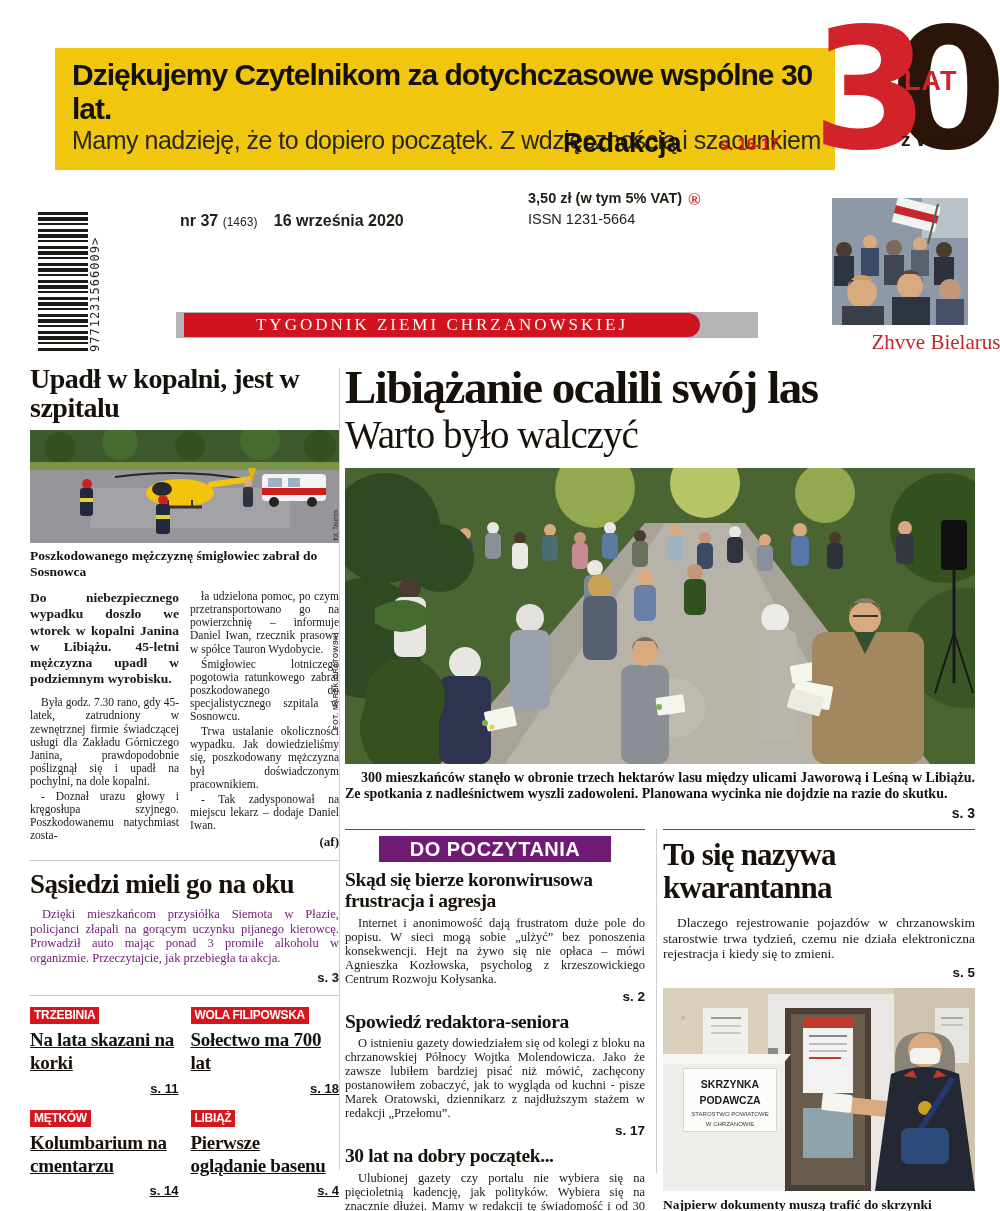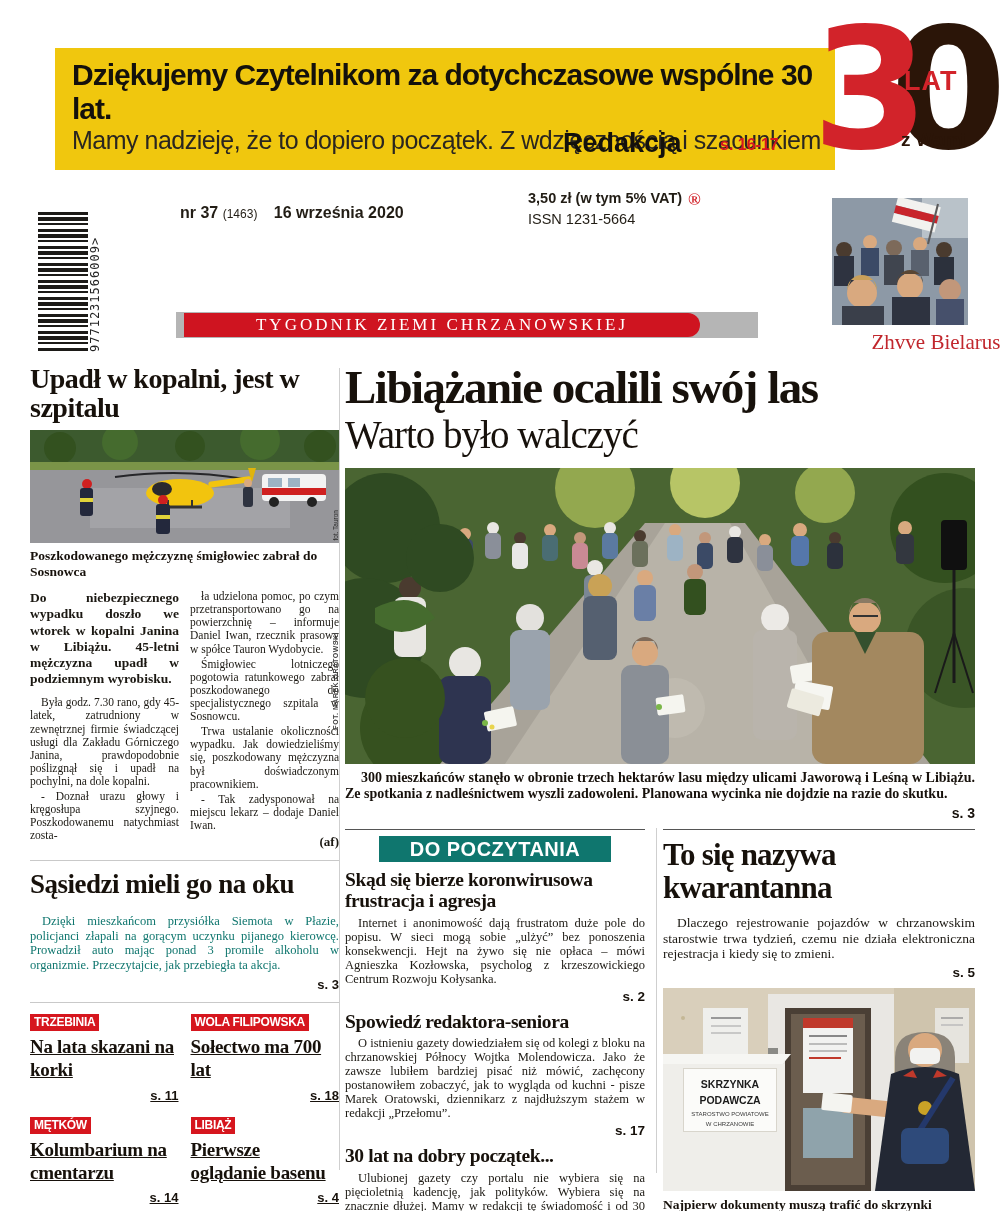--- a/index.html
+++ b/index.html
@@ -18,21 +18,21 @@
   .logo30 { left:816px; top:26px; width:170px; height:158px; }
   .logo30 .d3 { position:absolute; left:-4px; top:-20px; font:bold 168px/1 "DejaVu Sans", sans-serif; color:#d2232a; z-index:2; }
   .logo30 .d0 { position:absolute; left:74px; top:-20px; font:bold 168px/1 "DejaVu Sans", sans-serif; color:#2b1508; z-index:1; }
   .logo30 .lat { position:absolute; left:88px; top:42px; font:bold 27px/1 "Liberation Sans", sans-serif; color:#d2232a; letter-spacing:1px; z-index:3; }
   .logo30 .zw { position:absolute; left:85px; top:104px; font:bold 19px/1 "Liberation Sans", sans-serif; color:#2b1508; z-index:3; }
 
   
   .barcode { left:38px; top:212px; width:50px; height:140px;
     background:repeating-linear-gradient(180deg,#1c1a17 0 3px,#fff 3px 5px,#1c1a17 5px 9px,#fff 9px 11px,#1c1a17 11px 13px,#fff 13px 17px); }
   .barcode-num { left:88px; top:212px; height:140px; writing-mode:vertical-rl; transform:rotate(180deg); font:12px "DejaVu Sans Mono", monospace; color:#222; letter-spacing:1px; }
-  .issue-line { left:180px; top:204px; font:16px "Liberation Sans", sans-serif; color:#221d15; }
+  .issue-line { left:180px; top:212px; font:16px "Liberation Sans", sans-serif; color:#221d15; }
   .issue-line .b { font-weight:bold; }
   .issue-line .small { font-size:12px; }
   .issue-line .date { font-weight:bold; margin-left:12px; }
   .price-block { left:528px; top:188px; font:bold 14.5px/1.45 "Liberation Sans", sans-serif; color:#221d15; }
   .price-block .issn { font-weight:normal; }
   .regmark { left:688px; top:190px; font:bold 17px "Liberation Serif", serif; color:#d2232a; }
   .logo-przelom { left:196px; top:196px; font:bold 126px/1 "DejaVu Serif", serif; letter-spacing:-7px; color:#241408; z-index:2; white-space:nowrap; }
   .logo-przelom .m { color:#d2232a; }
   .graybar { left:176px; top:312px; width:582px; height:26px; background:#b5b5b5; z-index:0; }
   .tagline { left:184px; top:313px; width:516px; height:24px; background:#cf1420; border-radius:0 12px 12px 0; color:#fff; font:17px/24px "Liberation Serif", serif; letter-spacing:3px; text-align:center; z-index:1; }
@@ -50,42 +50,42 @@
   .credit-mine { position:absolute; right:0px; bottom:2px; writing-mode:vertical-rl; transform:rotate(180deg); font:6.5px "Liberation Sans", sans-serif; color:#2a2a2a; }
   .cap-mine { font:bold 13.5px/1.2 "Liberation Serif", serif; margin-top:5px; }
   .cols { display:flex; gap:11px; margin-top:10px; }
   .col { width:149px; font:11.5px/1.14 "Liberation Serif", serif; text-align:justify; color:#1b1812; }
   .col p { margin:0 0 2px; text-indent:11px; }
   .lede { font:bold 13.5px/1.2 "Liberation Serif", serif; margin:0 0 9px; }
   .lede p { text-indent:0; }
   .byline { text-align:right; font-weight:bold; font-size:13px; margin-top:3px; }
   .rule { border:0; border-top:1px solid #c9c9c9; margin:10px 0 9px; }
   .h-neighbors { font:bold 27px/1.05 "Liberation Serif", serif; letter-spacing:-0.5px; }
-  .neigh-body { font:12.5px/1.16 "Liberation Serif", serif; text-align:justify; margin-top:16px; text-indent:12px; color:#0f766e; }
+  .neigh-body { font:12.5px/1.16 "Liberation Serif", serif; text-align:justify; margin-top:9px; text-indent:12px; color:#701a75; }
   .pageref { text-align:right; font:bold 13px "Liberation Sans", sans-serif; margin-top:5px; }
   .briefs { display:flex; gap:12px; margin-top:9px; }
   .bcol { width:149px; }
   .brief { margin-bottom:12px;text-decoration:underline; }
   .tag { display:inline-block; background:#d6161e; color:#fff; font:bold 12px/1 "Liberation Sans", sans-serif; padding:2px 4px 3px; letter-spacing:-0.3px; }
   .btitle { font:bold 19px/1.2 "Liberation Serif", serif; margin-top:5px; letter-spacing:-0.3px; }
   .bpage { text-align:right; font:bold 13px "Liberation Sans", sans-serif; margin-top:6px; }
 
   
   .rightarea { left:345px; top:358px; width:630px; }
   .h-forest { font:bold 47px/1.0 "Liberation Serif", serif; letter-spacing:-1.5px; margin-top:6px; }
   .sub-forest { font:39px/1.05 "Liberation Serif", serif; letter-spacing:-1px; margin-top:4px; }
   .photo-main { position:relative; margin-top:12px; height:296px; background:#4a6532; }
   .credit-main { position:absolute; left:-13px; bottom:34px; writing-mode:vertical-rl; transform:rotate(180deg); font:bold 7px "Liberation Sans", sans-serif; color:#444; letter-spacing:0.5px; }
   .cap-main { font:bold 14px/1.18 "Liberation Serif", serif; text-align:justify; margin-top:6px; text-indent:16px; }
   .cap-main-page { text-align:right; font:bold 14px "Liberation Sans", sans-serif; margin-top:2px; }
 
   .bottomrow { display:flex; margin-top:8px; }
   .midcol { width:305px; border-top:1px solid #555; padding-top:3px; }
   .quarcol { width:312px; margin-left:18px; border-top:1px solid #555; padding-top:3px; }
-  .dp-band { width:232px; margin:3px auto 7px; background:#0f766e; color:#fff; font:bold 20px/26px "Liberation Sans", sans-serif; text-align:center; letter-spacing:0.5px; }
+  .dp-band { width:232px; margin:3px auto 7px; background:#701a75; color:#fff; font:bold 20px/26px "Liberation Sans", sans-serif; text-align:center; letter-spacing:0.5px; }
   .dp-title { font:bold 19.5px/1.1 "Liberation Serif", serif; letter-spacing:-0.4px; margin-top:3px; }
   .dp-body { font:12.5px/1.12 "Liberation Serif", serif; text-align:justify; margin-top:4px; text-indent:13px; color:#1b1812; }
   .dp-page { text-align:right; font:bold 13.5px "Liberation Sans", sans-serif; margin:3px 0 7px; }
 
   .h-quar { font:bold 31px/1.05 "Liberation Serif", serif; letter-spacing:-0.8px; margin-top:6px; }
   .quar-body { font:13.5px/1.16 "Liberation Serif", serif; text-align:justify; margin-top:11px; text-indent:14px; color:#1b1812; }
   .quar-page { text-align:right; font:bold 13.5px "Liberation Sans", sans-serif; margin-top:3px; }
   .photo-quar { position:relative; margin-top:8px; height:203px; background:#d9cfbb; }
   .sign { position:absolute; left:20px; top:80px; width:94px; height:64px; background:#fbfbf9; border:1px solid #d8d5cc; text-align:center; padding-top:7px; }
   .sign .s1 { font:bold 10.5px/1.55 "Liberation Sans", sans-serif; color:#1a1a1a; }

